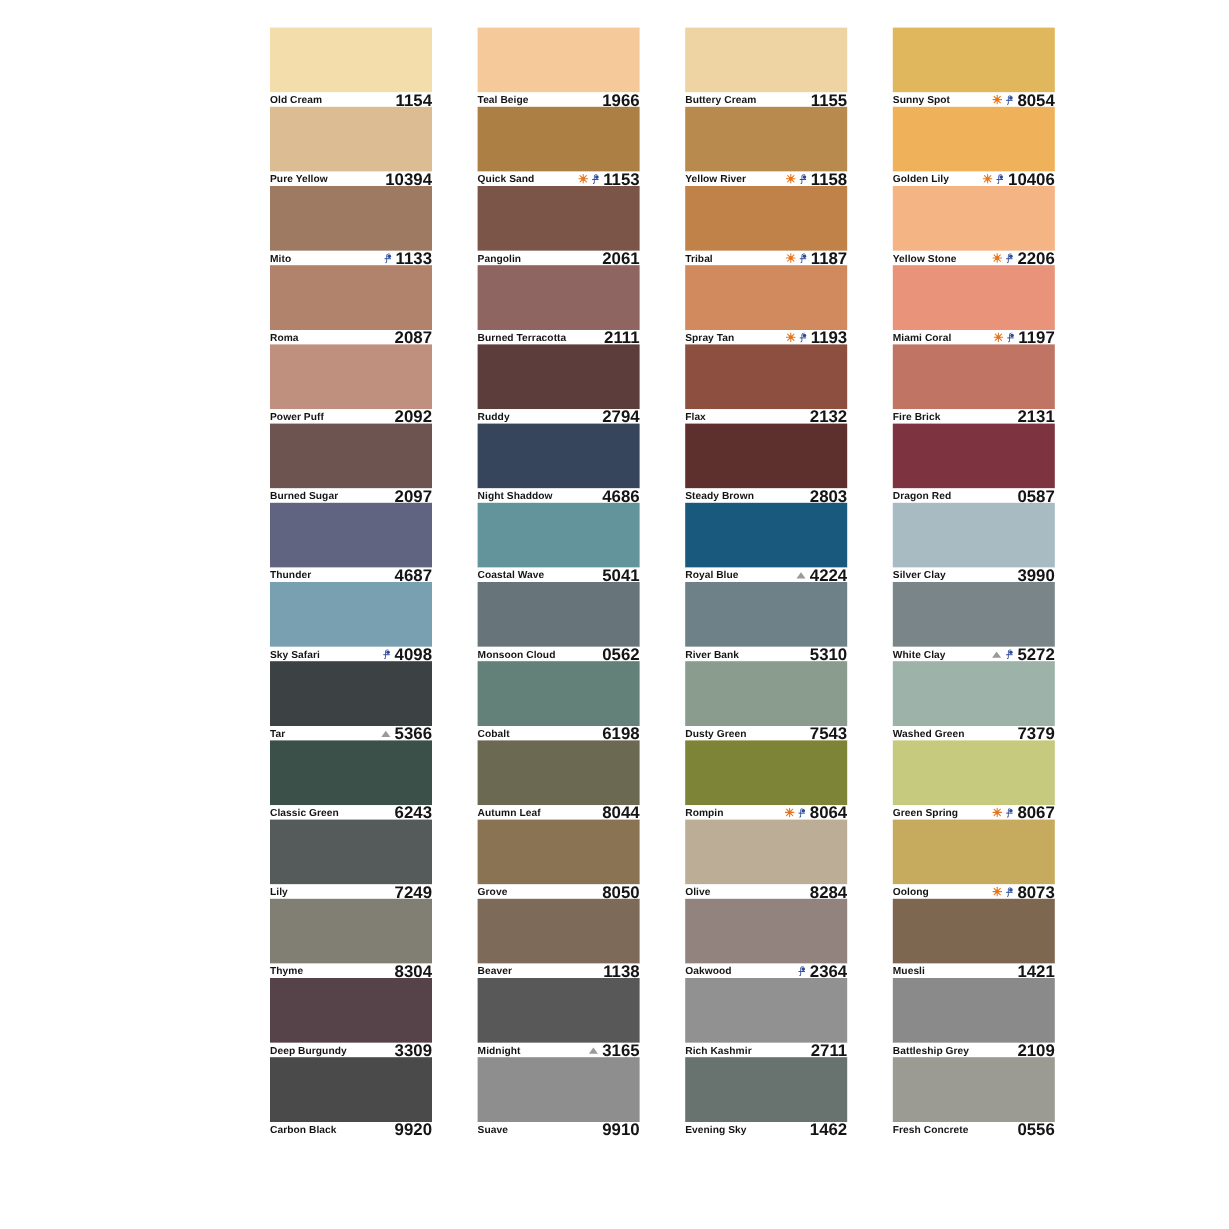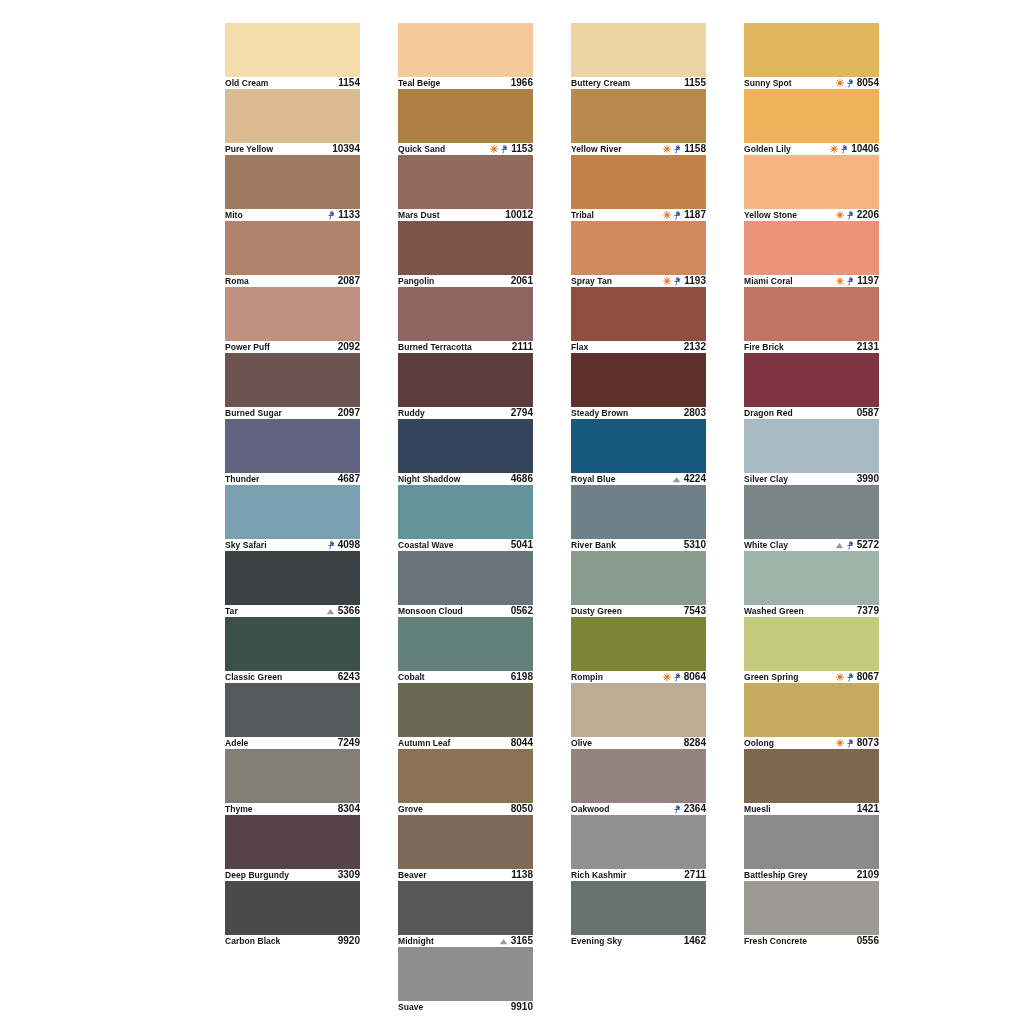--- a/index.html
+++ b/index.html
@@ -59,21 +59,21 @@
     white-space: nowrap;
     line-height: 12px;
   }
   .sw-right {
     display: flex;
     align-items: center;
     gap: 3px;
     line-height: 12px;
   }
   .sw-code {
-    font-size: 10px;
+    font-size: 14px;
     font-weight: bold;
     color: #141414;
     white-space: nowrap;
     line-height: 12px;
   }
   .icon {
     display: inline-block;
     line-height: 0;
   }
   .icon svg { display: block; }
@@ -189,21 +189,21 @@
           <div class="swatch-label">
             <span class="sw-name">Classic Green</span>
             <span class="sw-right">
               <span class="sw-code">6243</span>
             </span>
           </div>
         </div>
         <div class="swatch-cell">
           <div class="swatch-chip" style="background: rgb(85, 91, 91);"></div>
           <div class="swatch-label">
-            <span class="sw-name">Adele</span>
+            <span class="sw-name">Lily</span>
             <span class="sw-right">
               <span class="sw-code">7249</span>
             </span>
           </div>
         </div>
         <div class="swatch-cell">
           <div class="swatch-chip" style="background: rgb(129, 126, 115);"></div>
           <div class="swatch-label">
             <span class="sw-name">Thyme</span>
             <span class="sw-right">
@@ -257,29 +257,20 @@
                 </svg>
               </span>
               <span class="icon">
                 <svg width="7" height="9" viewBox="0 0 7 9">
                   <path d="M4.9 0.4 C3.2 0.4 2.6 1.3 2.6 2.3 L2.6 7.0 C2.6 8.0 2.0 8.4 1.2 8.4 L1.2 7.6 C1.9 7.6 1.9 7.2 1.9 6.6 L1.9 2.1 C1.9 0.9 3.0 0.1 4.6 0.1 Z" fill="#2B4A9B"></path>
                   <circle cx="4.4" cy="2.6" r="1.5" fill="#2B4A9B"></circle>
                   <rect x="0.4" y="4.2" width="5.4" height="0.8" fill="#2B4A9B"></rect>
                 </svg>
               </span>
               <span class="sw-code">1153</span>
-            </span>
-          </div>
-        </div>
-        <div class="swatch-cell">
-          <div class="swatch-chip" style="background: rgb(143, 106, 93);"></div>
-          <div class="swatch-label">
-            <span class="sw-name">Mars Dust</span>
-            <span class="sw-right">
-              <span class="sw-code">10012</span>
             </span>
           </div>
         </div>
         <div class="swatch-cell">
           <div class="swatch-chip" style="background: rgb(124, 85, 73);"></div>
           <div class="swatch-label">
             <span class="sw-name">Pangolin</span>
             <span class="sw-right">
               <span class="sw-code">2061</span>
             </span>

